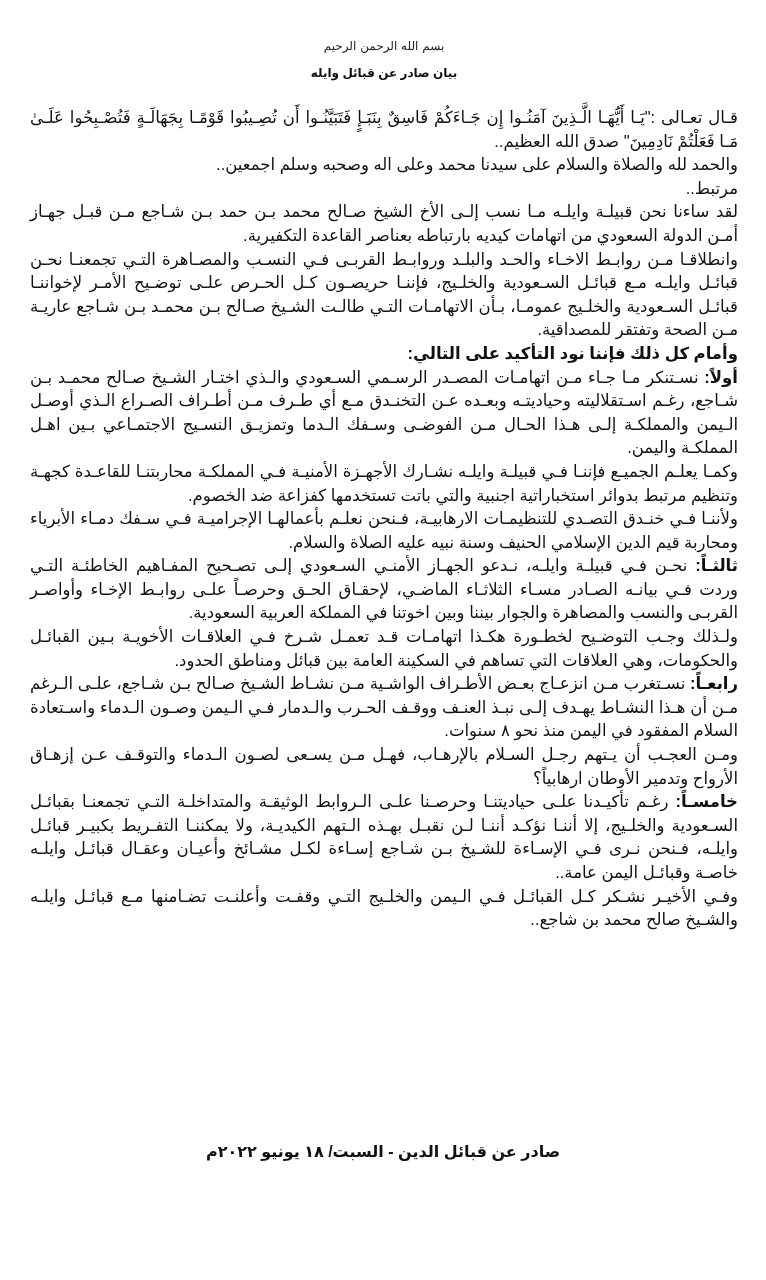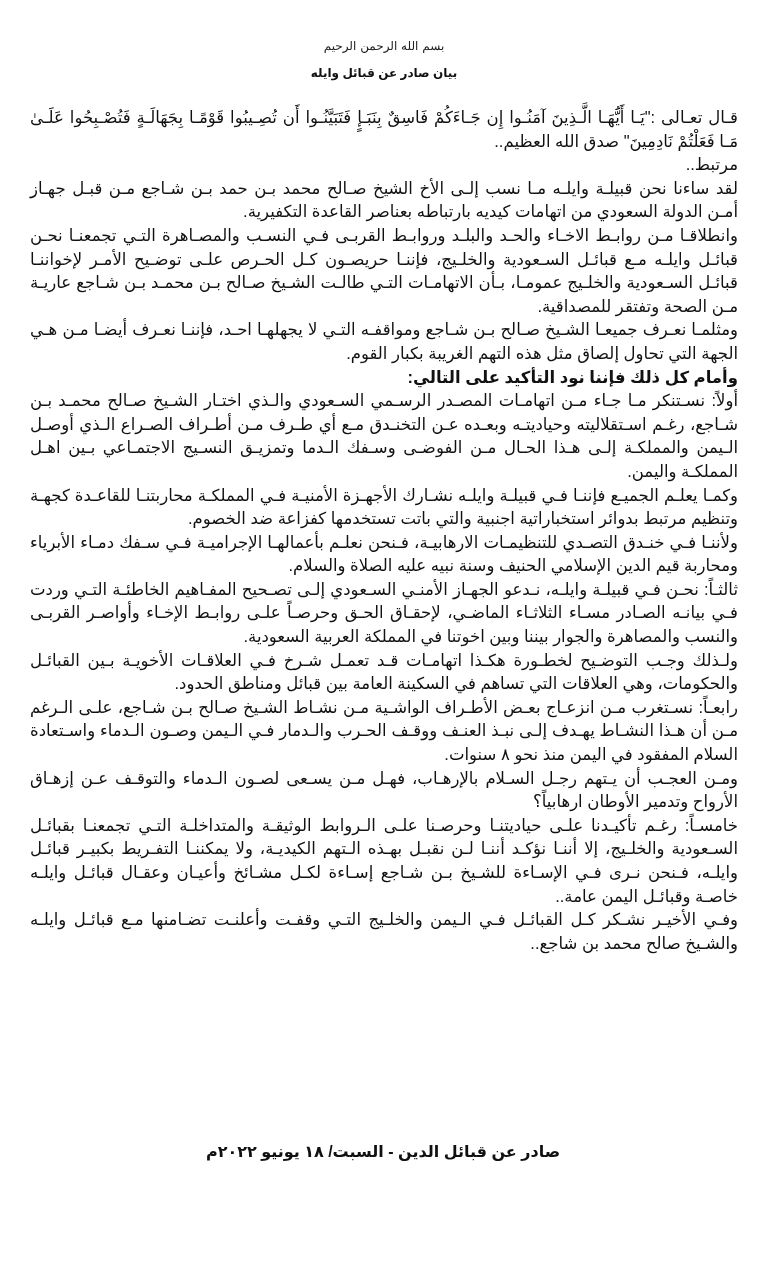--- a/index.html
+++ b/index.html
@@ -40,21 +40,21 @@
   .body {
     font-size: 16.5px;
     line-height: 23.6px;
     text-align: justify;
     text-align-last: right;
   }
   .body p {
     margin: 0;
   }
   .lead {
-    font-weight: normal;
+    font-weight: bold;
   }
   .heading-line {
     font-weight: bold;
   }
   .footer {
     position: absolute;
     top: 1141px;
     left: 0;
     width: 766px;
     text-align: center;
@@ -67,25 +67,25 @@
 <body>
 
 <div class="page">
 
   <div class="basmala">بسم الله الرحمن الرحيم</div>
   <div class="doc-title">بيان صادر عن قبائل وايله</div>
 
   <div class="body">
 
     <p>قـال تعـالى :"يَـا أَيُّهَـا الَّـذِينَ آمَنُـوا إِن جَـاءَكُمْ فَاسِقٌ بِنَبَـإٍ فَتَبَيَّنُـوا أَن تُصِـيبُوا قَوْمًـا بِجَهَالَـةٍ فَتُصْـبِحُوا عَلَـىٰ مَـا فَعَلْتُمْ نَادِمِينَ" صدق الله العظيم..</p>
+    <p>والحمد لله والصلاة والسلام على سيدنا محمد وعلى اله وصحبه وسلم اجمعين..</p>
     <p>مرتبط..</p>
 
     <p>لقد ساءنا نحن قبيلـة وايلـه مـا نسب إلـى الأخ الشيخ صـالح محمد بـن حمد بـن شـاجع مـن قبـل جهـاز أمـن الدولة السعودي من اتهامات كيديه بارتباطه بعناصر القاعدة التكفيرية.</p>
     <p>وانطلاقـا مـن روابـط الاخـاء والحـد والبلـد وروابـط القربـى فـي النسـب والمصـاهرة التـي تجمعنـا نحـن قبائـل وايلـه مـع قبائـل السـعودية والخلـيج، فإننـا حريصـون كـل الحـرص علـى توضـيح الأمـر لإخواننـا قبائـل السـعودية والخلـيج عمومـا، بـأن الاتهامـات التـي طالـت الشـيخ صـالح بـن محمـد بـن شـاجع عاريـة مـن الصحة وتفتقر للمصداقية.</p>
-    <p>ومثلمـا نعـرف جميعـا الشـيخ صـالح بـن شـاجع ومواقفـه التـي لا يجهلهـا احـد، فإننـا نعـرف أيضـا مـن هـي الجهة التي تحاول إلصاق مثل هذه التهم الغريبة بكبار القوم.</p>
 
     <p class="heading-line">وأمام كل ذلك فإننا نود التأكيد على التالي:</p>
 
     <p><span class="lead">أولاً:</span><span> نسـتنكر مـا جـاء مـن اتهامـات المصـدر الرسـمي السـعودي والـذي اختـار الشـيخ صـالح محمـد بـن شـاجع، رغـم اسـتقلاليته وحياديتـه وبعـده عـن التخنـدق مـع أي طـرف مـن أطـراف الصـراع الـذي أوصـل الـيمن والمملكـة إلـى هـذا الحـال مـن الفوضـى وسـفك الـدما وتمزيـق النسـيج الاجتمـاعي بـين اهـل المملكـة واليمن.</span></p>
 
 
     <p>وكمـا يعلـم الجميـع فإننـا فـي قبيلـة وايلـه نشـارك الأجهـزة الأمنيـة فـي المملكـة محاربتنـا للقاعـدة كجهـة وتنظيم مرتبط بدوائر استخباراتية اجنبية والتي باتت تستخدمها كفزاعة ضد الخصوم.</p>
     <p>ولأننـا فـي خنـدق التصـدي للتنظيمـات الارهابيـة، فـنحن نعلـم بأعمالهـا الإجراميـة فـي سـفك دمـاء الأبرياء ومحاربة قيم الدين الإسلامي الحنيف وسنة نبيه عليه الصلاة والسلام.</p>
     <p><span class="lead">ثالثـاً:</span><span> نحـن فـي قبيلـة وايلـه، نـدعو الجهـاز الأمنـي السـعودي إلـى تصـحيح المفـاهيم الخاطئـة التـي وردت فـي بيانـه الصـادر مسـاء الثلاثـاء الماضـي، لإحقـاق الحـق وحرصـاً علـى روابـط الإخـاء وأواصـر القربـى والنسب والمصاهرة والجوار بيننا وبين اخوتنا في المملكة العربية السعودية.</span></p>
 

